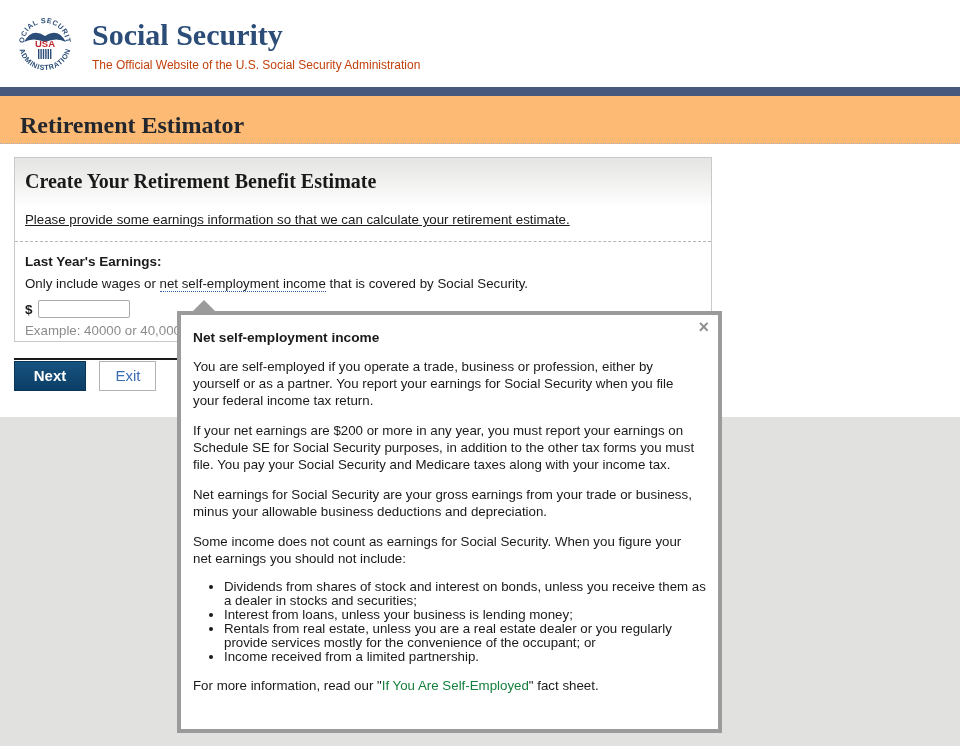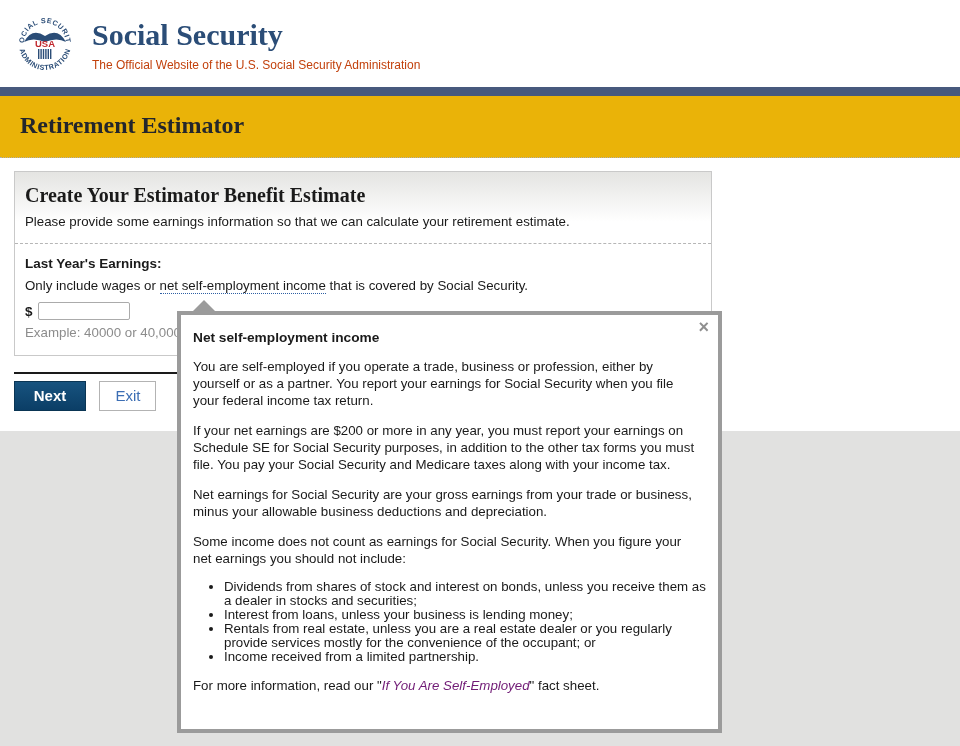--- a/index.html
+++ b/index.html
@@ -17,63 +17,63 @@
   .logo-wrap { position: absolute; left: 12px; top: 11px; width: 66px; height: 66px; }
   .head-text { position: absolute; left: 92px; top: 18px; }
   .site-title {
     font-family: "Liberation Serif", serif;
     font-size: 30px; color: #2b4d77; font-weight: bold; line-height: 34px;
   }
   .site-subtitle { font-size: 12px; color: #c2410c; margin-top: 6px; }
   .navy-bar { height: 9px; background: #47597d; }
   
   .page-band {
-    height: 62px; background: #eab308;
+    height: 48px; background: #fdba74;
     border-bottom: 1px dotted #b0b0b0;
   }
   .page-band h1 {
     margin: 0; padding: 16px 0 0 20px;
     font-family: "Liberation Serif", serif;
     font-size: 24px; font-weight: bold; color: #23262c;
   }
   
   .content { background: #ffffff; height: 273px; position: relative; }
   .panel {
     position: absolute; left: 14px; top: 13px;
     width: 698px; height: 185px;
     border: 1px solid #c9c9c9;
     background: linear-gradient(180deg, #e4e4e2 0px, #ffffff 50px);
   }
   .panel-title {
     font-family: "Liberation Serif", serif;
     font-size: 20px; font-weight: bold; color: #1a1a1a;
     padding: 12px 10px 0 10px;
   }
-  .panel-subtitle { font-size: 13.3px; margin: 7px 10px 0 10px; }
+  .panel-subtitle { font-size: 13.3px; margin: 19px 10px 0 10px; text-decoration: underline; }
   .dashed-divider { border-top: 1px dashed #b6b6b6; margin-top: 14px; }
   .field-label { font-size: 13.5px; font-weight: bold; margin: 12px 10px 0 10px; }
   .field-help { font-size: 13.3px; margin: 7px 10px 0 10px; }
   .tooltip-term {
     border-bottom: 1px dotted #2e5fa3;
     cursor: pointer;
   }
   .input-row { margin: 9px 10px 0 10px; display: flex; align-items: center; }
   .currency { font-weight: bold; font-size: 13.5px; margin-right: 5px; }
   .earnings-input {
     width: 92px; height: 18px;
     border: 1px solid #ababab; border-radius: 2px;
     font-size: 13px; padding: 0 3px;
     outline: none;
   }
   .example-text { font-size: 13.3px; color: #8c8c8c; margin: 5px 10px 0 10px; }
   .dark-rule {
     position: absolute; left: 14px; top: 214px;
     width: 698px; height: 2px; background: #1a1a1a;
   }
-  .button-row { position: absolute; left: 14px; top: 223px; }
+  .button-row { position: absolute; left: 14px; top: 217px; }
   .btn-next {
     display: inline-block; width: 72px; height: 30px;
     background: linear-gradient(180deg, #17537f, #0b3e66);
     border: 1px solid #0a3554;
     color: #ffffff; font-weight: bold; font-size: 15px;
     text-align: center; line-height: 28px;
     margin-right: 9px; cursor: pointer;
   }
   .btn-exit {
     display: inline-block; width: 57px; height: 30px;
@@ -101,21 +101,21 @@
   }
   .tooltip-close {
     position: absolute; top: 3px; right: 9px;
     color: #8f8f8f; font-size: 18px; font-weight: bold;
     cursor: pointer; line-height: 18px;
   }
   .tooltip-title { font-size: 13.7px; font-weight: bold; margin-top: 5px; }
   .tooltip-popup p { font-size: 13.3px; line-height: 17px; margin: 13px 8px 0 0; }
   .tooltip-popup ul { font-size: 13.3px; line-height: 14px; margin: 13px 0 0 0; padding-left: 31px; }
   .tooltip-popup li { margin: 0; }
-  .fact-link { color: #701a75; cursor: pointer; font-style: italic; }
+  .fact-link { color: #15803d; cursor: pointer; }
 </style>
 </head>
 <body>
 
 <div class="site-header">
   <div class="logo-wrap">
     <svg width="66" height="66" viewBox="0 0 66 66">
       <defs>
         <path id="arcTop" d="M 12,33 A 21,21 0 0 1 54,33" fill="none"></path>
         <path id="arcBot" d="M 7,33 A 26,26 0 0 0 59,33" fill="none"></path>
@@ -145,21 +145,21 @@
 </div>
 <div class="navy-bar"></div>
 
 <div class="page-band">
   <h1>Retirement Estimator</h1>
 </div>
 
 <div class="content">
 
   <div class="panel">
-    <div class="panel-title">Create Your Estimator Benefit Estimate</div>
+    <div class="panel-title">Create Your Retirement Benefit Estimate</div>
     <div class="panel-subtitle">Please provide some earnings information so that we can calculate your retirement estimate.</div>
     <div class="dashed-divider"></div>
     <div class="field-label">Last Year's Earnings:</div>
     <div class="field-help"><span>Only include wages or </span><span class="tooltip-term">net self-employment income</span><span> that is covered by Social Security.</span></div>
     <div class="input-row">
       <span class="currency">$</span>
       <input class="earnings-input" type="text" value="" style="">
     </div>
     <div class="example-text">Example: 40000 or 40,000</div>
   </div>

